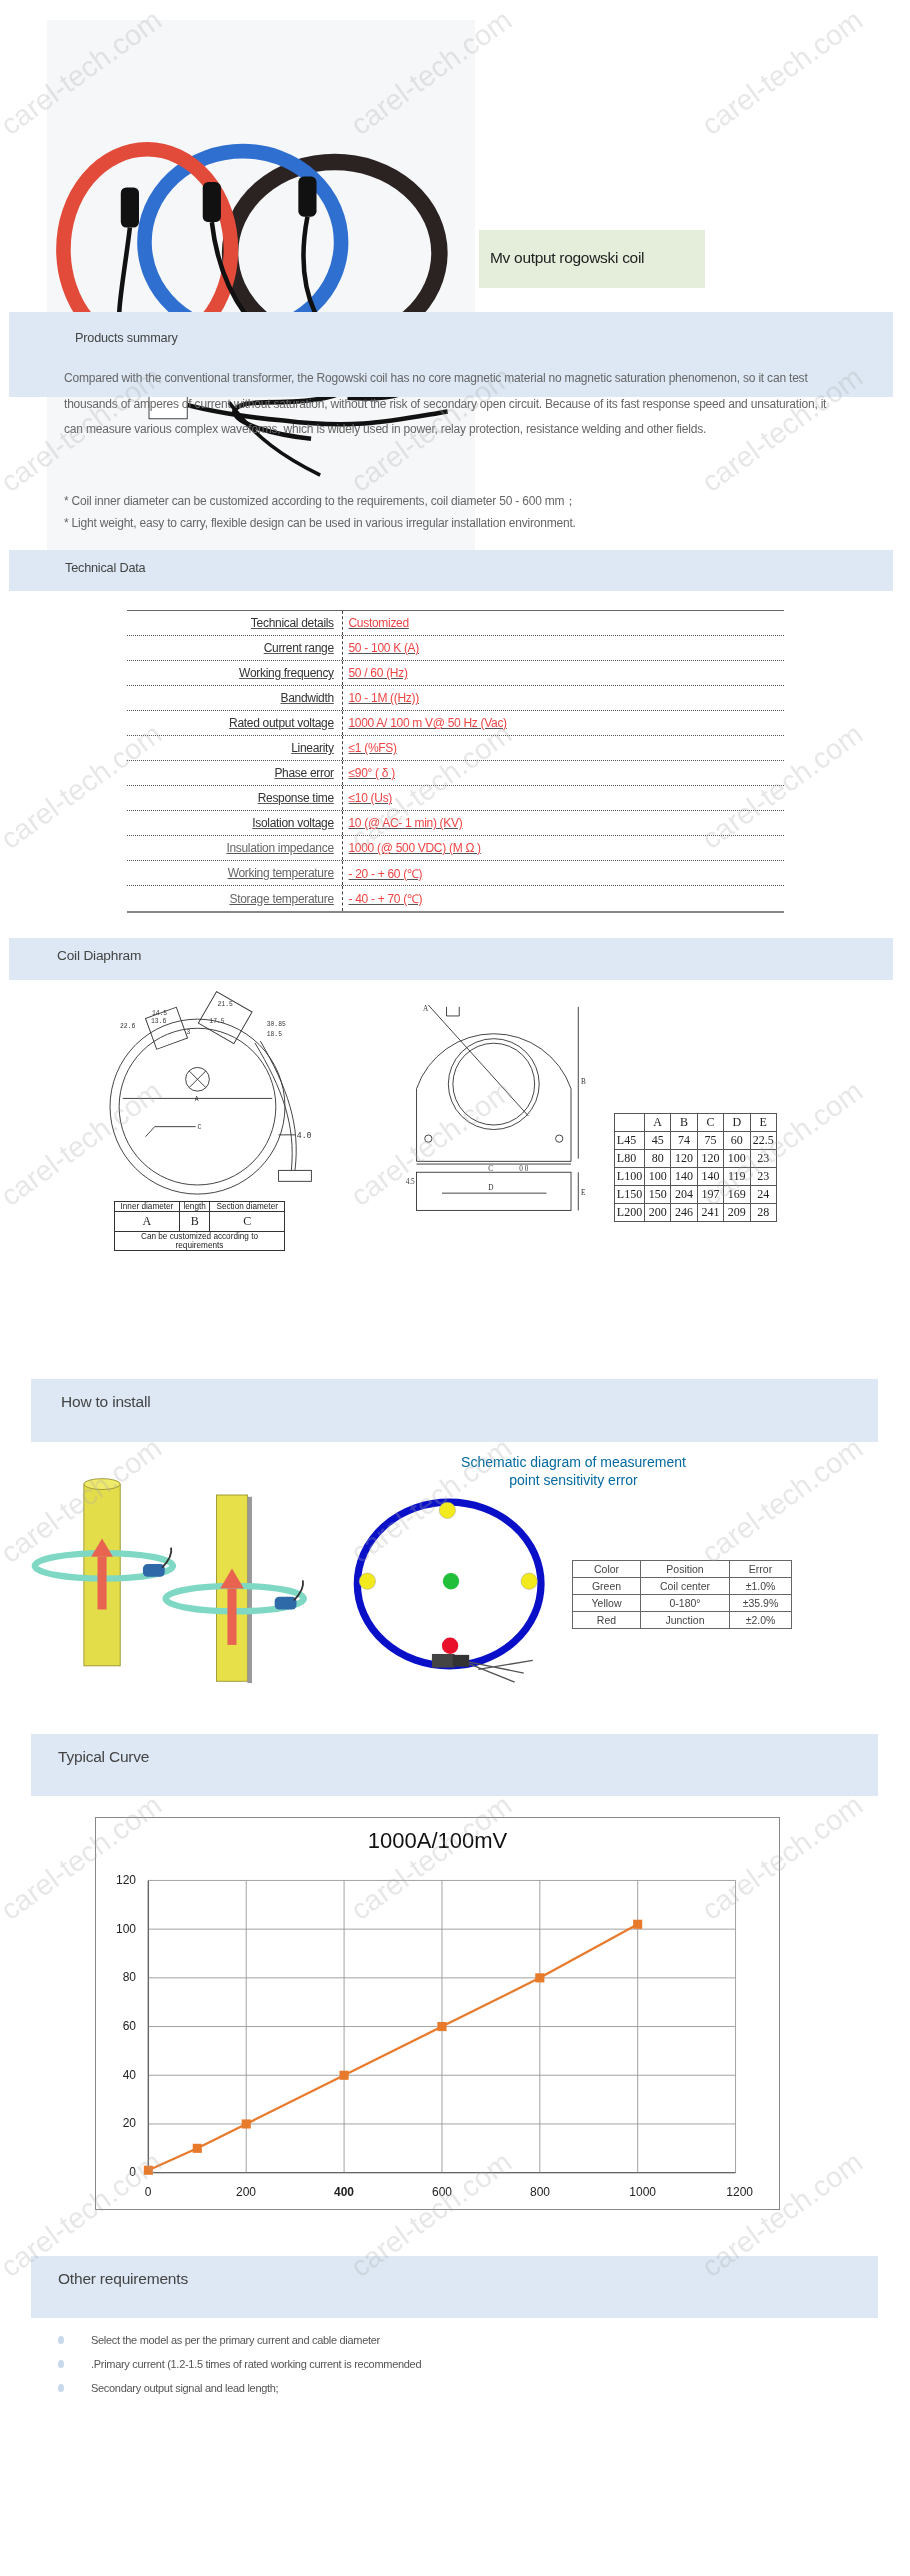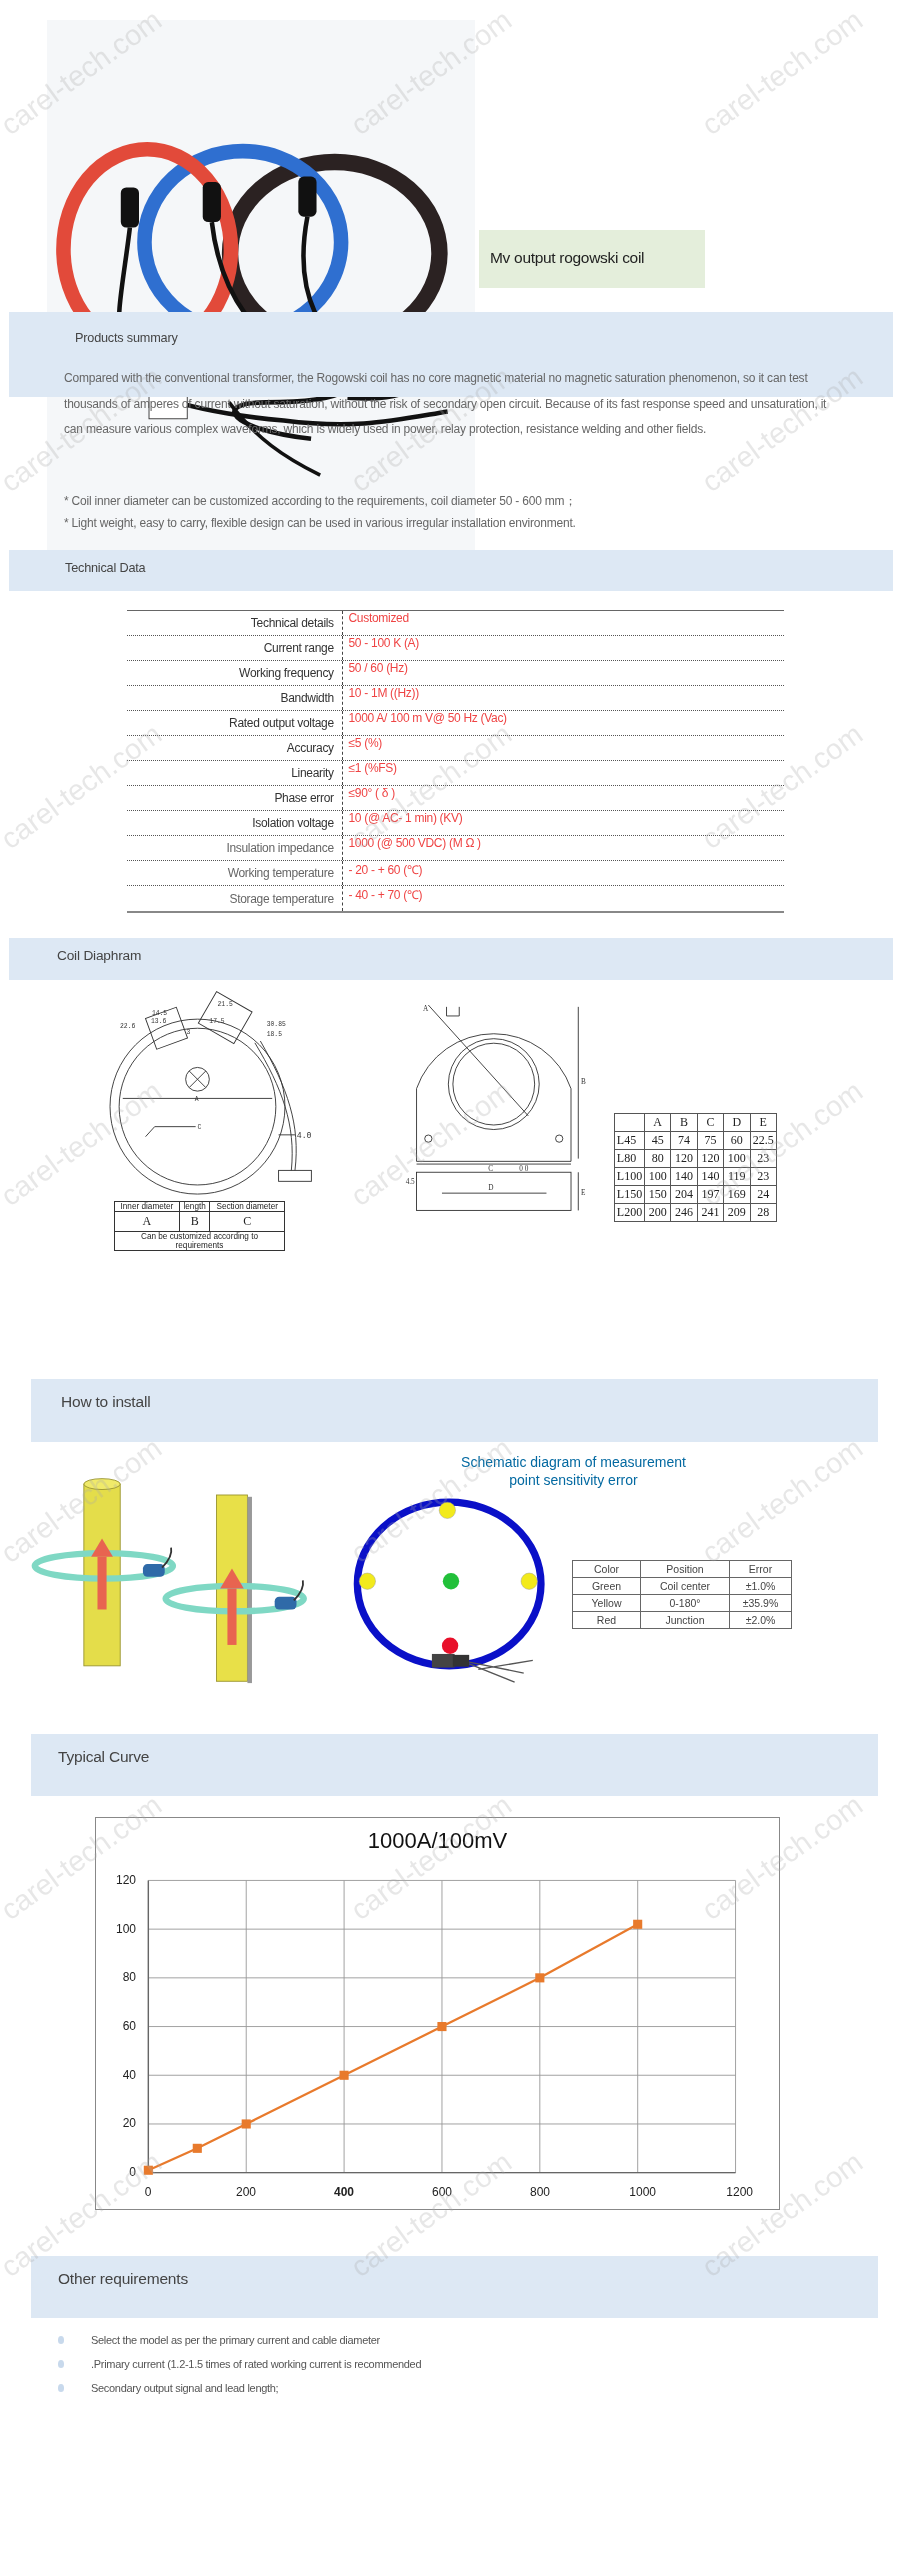--- a/index.html
+++ b/index.html
@@ -14,21 +14,21 @@
   .hero-img { left: 47px; top: 20px; width: 428px; height: 549px; background: #f5f7f9; }
   .product-tag { left: 479px; top: 230px; width: 226px; height: 58px; background: #e4eedb; }
   .product-tag span { position: absolute; left: 11px; top: 19px; font-size: 15.5px; color: #222; letter-spacing: -0.3px; }
 
   
   .summary { left: 64px; top: 366px; width: 783px; font-size: 12px; line-height: 25.5px; color: #666; letter-spacing: -0.2px; }
   .bullets { left: 64px; top: 490px; width: 783px; font-size: 12px; line-height: 22px; color: #666; letter-spacing: -0.2px; }
 
   
   .spec { left: 127px; top: 610px; width: 657px; border-top: 1.8px solid #666; border-bottom: 2.7px solid #888; }
-  .spec-row { display: flex; height: 25px; align-items: flex-start; border-bottom: 0.9px dotted #555; font-size: 12px; }
+  .spec-row { display: flex; height: 25px; align-items: center; border-bottom: 0.9px dotted #555; font-size: 12px; text-decoration: underline; }
   .spec-row:last-child { border-bottom: none; }
   .spec-key { width: 216px; text-align: right; padding-right: 8.2px; color: #333; border-right: 0.9px dashed #444; height: 100%; display: flex; align-items: center; justify-content: flex-end; letter-spacing: -0.3px; }
   .spec-val { padding-left: 5.5px; color: #ef4444; letter-spacing: -0.3px; }
   .spec-row.dim .spec-key { color: #666; }
 
   
   .dim-table { left: 614px; top: 1113px; border-collapse: collapse; font-family: "Liberation Serif", serif; font-size: 12px; color: #222; }
   .dim-table td { border: 0.9px solid #555; height: 18px; padding: 0 1.8px; text-align: center; }
   .dim-table td.lbl { text-align: left; width: 29px; }
   .dim-table td.num { width: 26.4px; }
@@ -110,30 +110,30 @@
     </div>
   <div class="spec-row">
       <div class="spec-key">Bandwidth</div>
       <div class="spec-val">10 - 1M ((Hz))</div>
     </div>
   <div class="spec-row">
       <div class="spec-key">Rated output voltage</div>
       <div class="spec-val">1000 A/ 100 m V@ 50 Hz (Vac)</div>
     </div>
   <div class="spec-row">
-      <div class="spec-key">Accuracy</div>
-      <div class="spec-val">≤5 (%)</div>
-    </div>
-  <div class="spec-row">
       <div class="spec-key">Linearity</div>
       <div class="spec-val">≤1 (%FS)</div>
     </div>
   <div class="spec-row">
       <div class="spec-key">Phase error</div>
       <div class="spec-val">≤90° ( δ )</div>
+    </div>
+  <div class="spec-row">
+      <div class="spec-key">Response time</div>
+      <div class="spec-val">≤10 (Us)</div>
     </div>
   <div class="spec-row">
       <div class="spec-key">Isolation voltage</div>
       <div class="spec-val">10 (@ AC- 1 min) (KV)</div>
     </div>
   <div class="spec-row dim">
       <div class="spec-key">Insulation impedance</div>
       <div class="spec-val">1000 (@ 500 VDC) (M Ω )</div>
     </div>
   <div class="spec-row dim">

